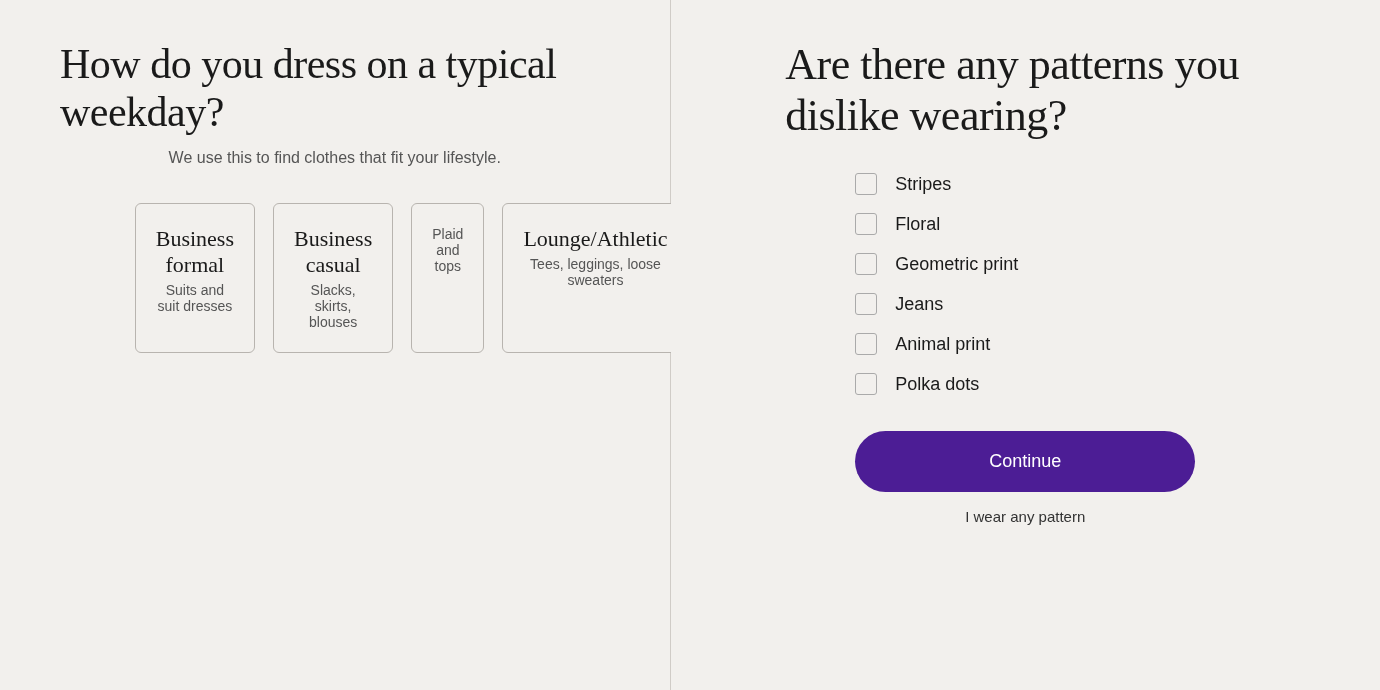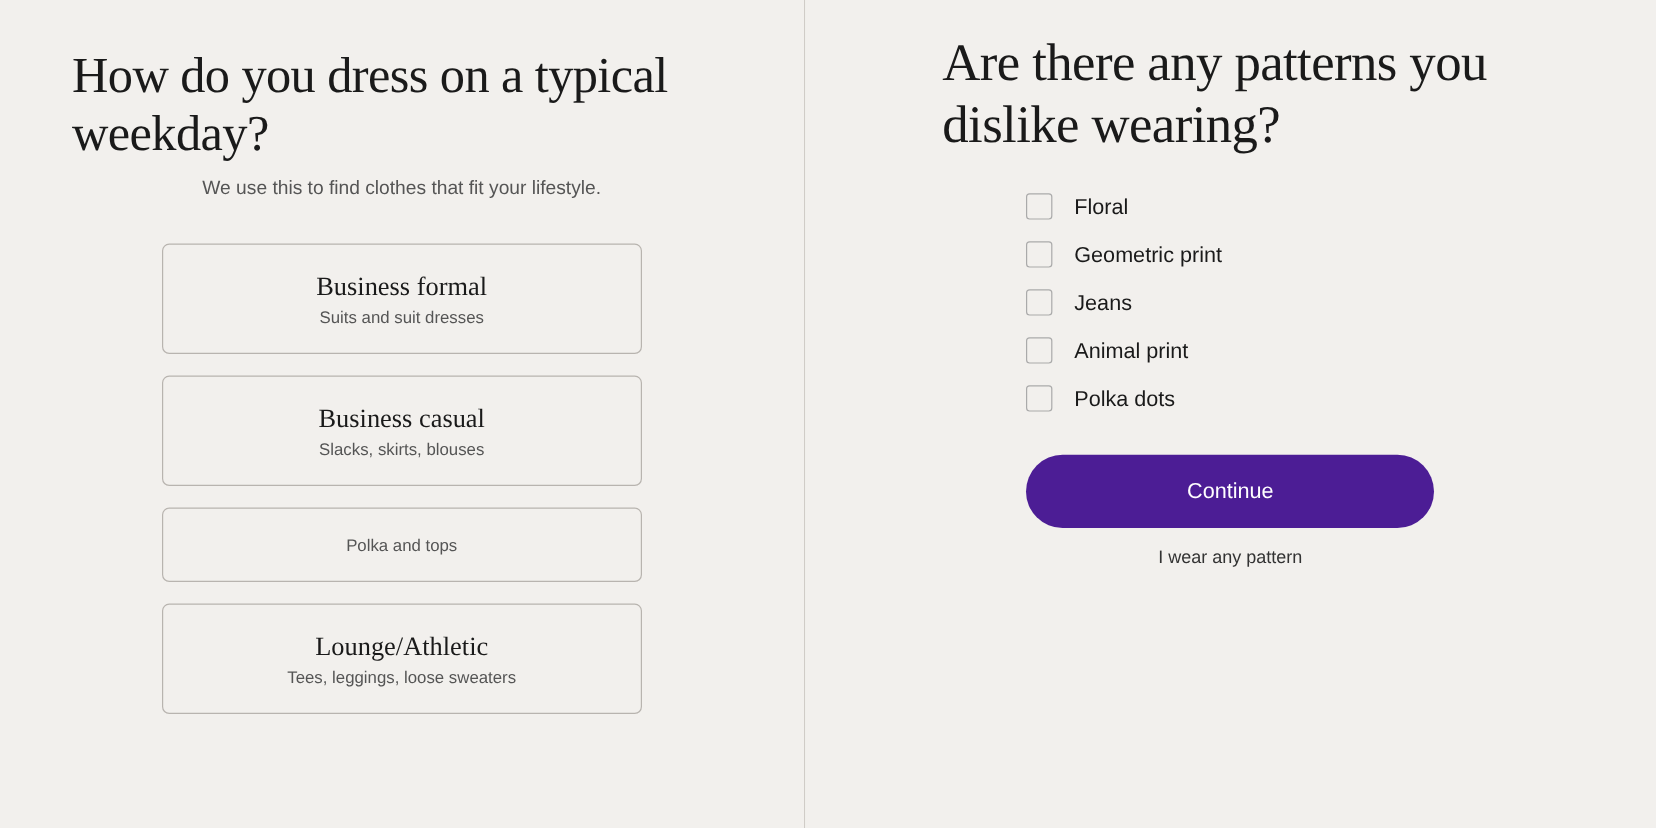--- a/index.html
+++ b/index.html
@@ -38,21 +38,20 @@
     .panel-subtitle {
       font-size: 16px;
       color: #555;
       text-align: center;
       font-family: Arial, sans-serif;
       margin-bottom: 36px;
     }
 
     .option-cards {
       display: flex;
-      flex-direction: column;
       gap: 18px;
       width: 100%;
       max-width: 400px;
     }
 
     .option-card {
       background: #f2f0ed;
       border: 1.5px solid #b8b4af;
       border-radius: 6px;
       padding: 22px 20px;
@@ -69,21 +68,21 @@
     }
 
     .option-card-subtitle {
       font-size: 14px;
       color: #555;
       font-family: Arial, sans-serif;
     }
 
     
     .panel-right {
-      padding: 28px 80px;
+      padding: 40px 80px;
     }
 
     .panel-right .panel-title {
       font-size: 44px;
       max-width: 480px;
     }
 
     .checkbox-list {
       display: flex;
       flex-direction: column;
@@ -150,34 +149,38 @@
 
   <div class="option-card">
         <div class="option-card-title">Business formal</div>
         <div class="option-card-subtitle">Suits and suit dresses</div>
       </div>
       <div class="option-card">
         <div class="option-card-title">Business casual</div>
         <div class="option-card-subtitle">Slacks, skirts, blouses</div>
       </div>
       <div class="option-card">
-        <div class="option-card-subtitle">Polka and tops</div>
+        <div class="option-card-subtitle">Plaid and tops</div>
       </div>
       <div class="option-card">
         <div class="option-card-title">Lounge/Athletic</div>
         <div class="option-card-subtitle">Tees, leggings, loose sweaters</div>
       </div>
     </div>
 </div>
 
 <div class="panel panel-right">
   <h1 class="panel-title">Are there any patterns you dislike wearing?</h1>
 
   <div class="checkbox-list">
 
+  <label class="checkbox-item">
+        <div class="checkbox-box"></div>
+        <span class="checkbox-label">Stripes</span>
+      </label>
       <label class="checkbox-item">
         <div class="checkbox-box"></div>
         <span class="checkbox-label">Floral</span>
       </label>
       <label class="checkbox-item">
         <div class="checkbox-box"></div>
         <span class="checkbox-label">Geometric print</span>
       </label>
       <label class="checkbox-item">
         <div class="checkbox-box"></div>

